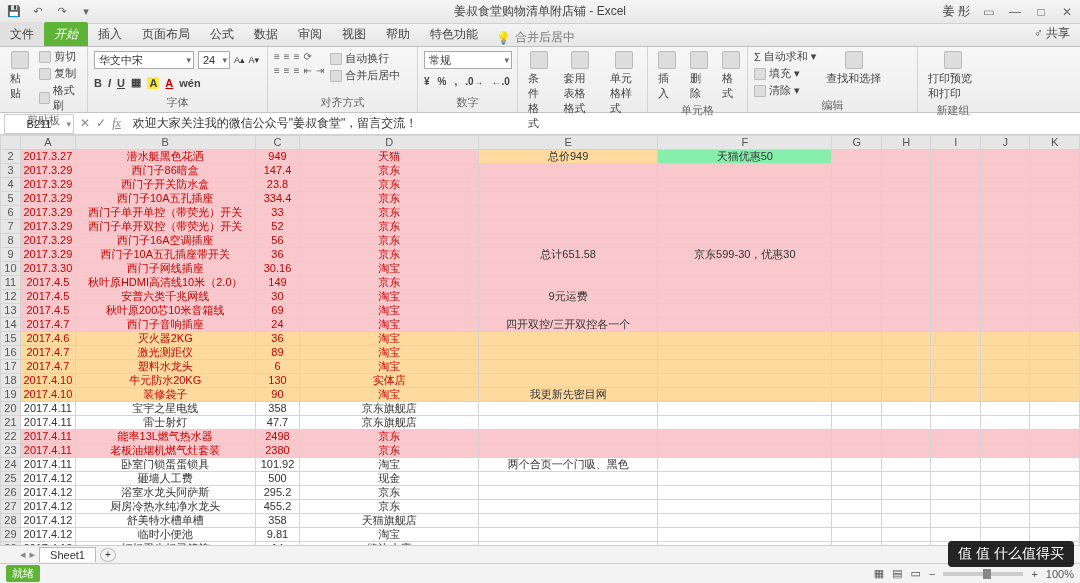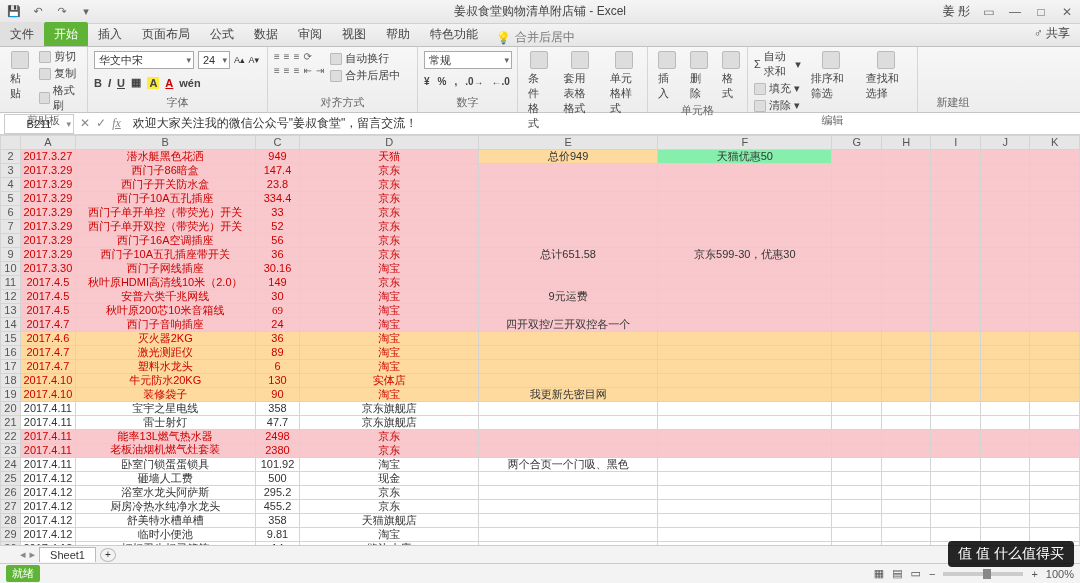--- a/index.html
+++ b/index.html
@@ -11,21 +11,21 @@
 .title-bar-left .qat-icon { width: 16px; height: 16px; display: flex; align-items: center; justify-content: center; color: #666; font-size: 11px; }
 .app-title { position: absolute; left: 50%; transform: translateX(-50%); color: #444; font-size: 12px; }
 .title-bar-right { margin-left: auto; display: flex; gap: 12px; align-items: center; color: #666; }
 .title-bar-right .user { color: #444; }
 .win-btn { width: 14px; height: 14px; display: flex; align-items: center; justify-content: center; }
 
 
 .ribbon-tabs { height: 23px; background: linear-gradient(#f3f3f3,#e6e6e6); display: flex; align-items: flex-end; border-bottom: 1px solid #c0c0c0; }
 .ribbon-tab { padding: 4px 10px 3px; font-size: 12px; color: #444; cursor: pointer; }
 .ribbon-tab.file-tab { background: #e0e0e0; }
-.ribbon-tab.active { background: #5fb336; color: #fff; border-radius: 2px 2px 0 0; }
+.ribbon-tab.active { background: #5fb336; color: #fff; border-radius: 2px 2px 0 0; font-style: italic; }
 .ribbon-tell { display: flex; align-items: center; gap: 4px; margin-left: 8px; color: #777; }
 .ribbon-share { margin-left: auto; padding: 4px 10px; color: #444; }
 
 
 .ribbon { height: 66px; background: linear-gradient(#f7f7f7,#ededed); border-bottom: 1px solid #c5c5c5; display: flex; }
 .ribbon-group { border-right: 1px solid #d5d5d5; padding: 2px 6px 0; display: flex; flex-direction: column; }
 .ribbon-group-label { text-align: center; font-size: 11px; color: #666; margin-top: auto; padding-bottom: 2px; }
 .rg-body { display: flex; gap: 6px; flex: 1; align-items: flex-start; }
 .big-btn { display: flex; flex-direction: column; align-items: center; gap: 2px; padding: 2px 4px; font-size: 11px; color: #444; }
 .big-btn .icon { width: 18px; height: 18px; background: #ddd; border: 1px solid #bbb; border-radius: 2px; }
@@ -242,31 +242,33 @@
 
   <div class="ribbon-group" style="width:170px">
     <div class="rg-body">
       <div class="small-stack">
         <div><span>Σ</span> <span>自动求和</span> ▾</div>
         <div><span class="small-ico"></span><span>填充</span> ▾</div>
         <div><span class="small-ico"></span><span>清除</span> ▾</div>
       </div>
       <div class="big-btn">
           <div class="icon"></div>
-          <span>排序和筛选</span>
-        </div>
-      <div class="big-btn">
-          <div class="icon"></div>
           <span>查找和选择</span>
         </div>
     </div>
     <div class="ribbon-group-label">编辑</div>
   </div>
 
   <div class="ribbon-group" style="width:70px;border-right:none">
+    <div class="rg-body">
+      <div class="big-btn">
+          <div class="icon"></div>
+          <span>打印预览和打印</span>
+        </div>
+    </div>
     <div class="ribbon-group-label">新建组</div>
   </div>
 </div>
 
 <div class="formula-bar">
   <div class="name-box">B211</div>
   <div class="fb-btns">
     <span>✕</span>
     <span>✓</span>
     <span class="fb-fx">fx</span>
@@ -456,21 +458,21 @@
           <td style=""></td>
           <td style=""></td>
           <td style=""></td>
           <td style=""></td>
           <td style=""></td>
         </tr>
         <tr class="pink">
           <td class="row-hdr">13</td>
           <td style="color:#cc0000;">2017.4.5</td>
           <td style="color:#cc0000;">秋叶原200芯10米音箱线</td>
-          <td style="color:#cc0000;font-family:Liberation Serif, serif;">69</td>
+          <td style="color:#cc0000;">69</td>
           <td style="color:#cc0000;">淘宝</td>
           <td style=""></td>
           <td style=""></td>
           <td style=""></td>
           <td style=""></td>
           <td style=""></td>
           <td style=""></td>
           <td style=""></td>
         </tr>
         <tr class="pink">
@@ -595,21 +597,21 @@
           <td style=""></td>
           <td style=""></td>
           <td style=""></td>
           <td style=""></td>
           <td style=""></td>
           <td style=""></td>
         </tr>
         <tr class="pink">
           <td class="row-hdr">23</td>
           <td style="color:#cc0000;">2017.4.11</td>
-          <td style="color:#cc0000;font-family:Liberation Mono, monospace;">老板油烟机燃气灶套装</td>
+          <td style="color:#cc0000;">老板油烟机燃气灶套装</td>
           <td style="color:#cc0000;">2380</td>
           <td style="color:#cc0000;">京东</td>
           <td style=""></td>
           <td style=""></td>
           <td style=""></td>
           <td style=""></td>
           <td style=""></td>
           <td style=""></td>
           <td style=""></td>
         </tr>

